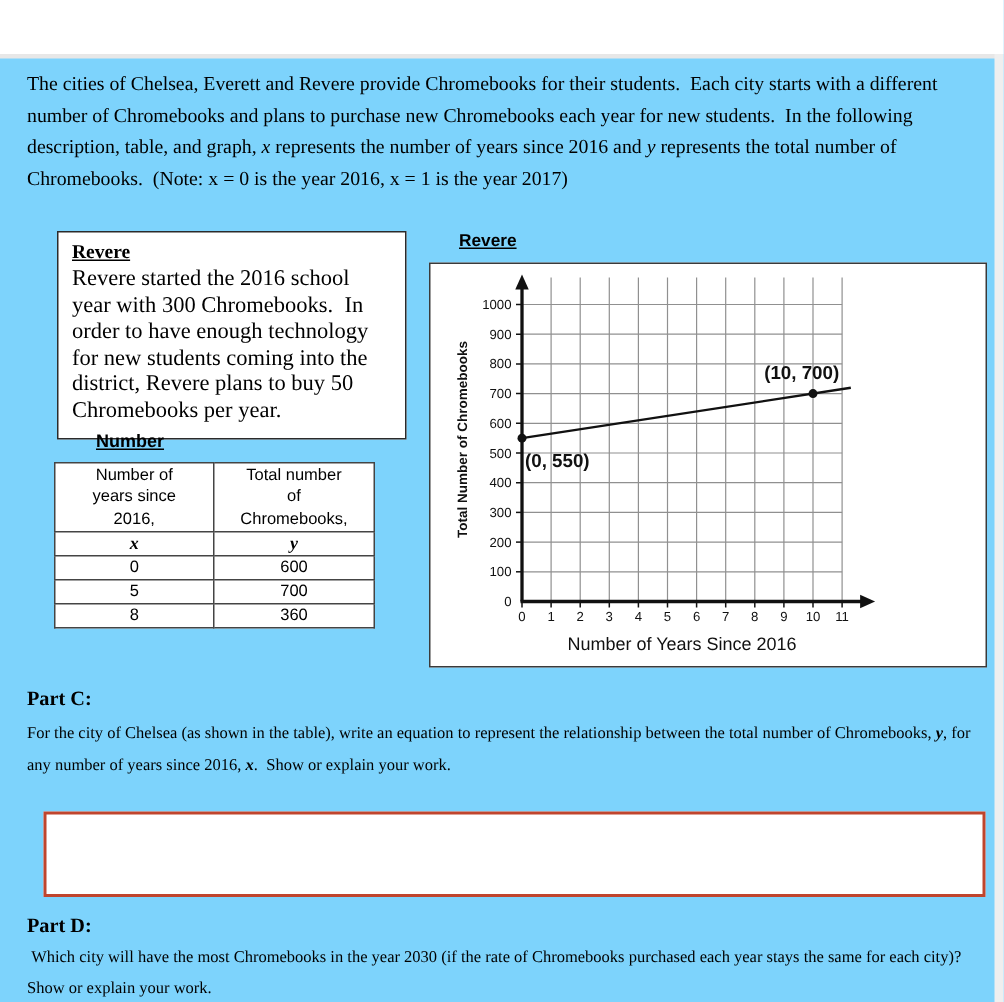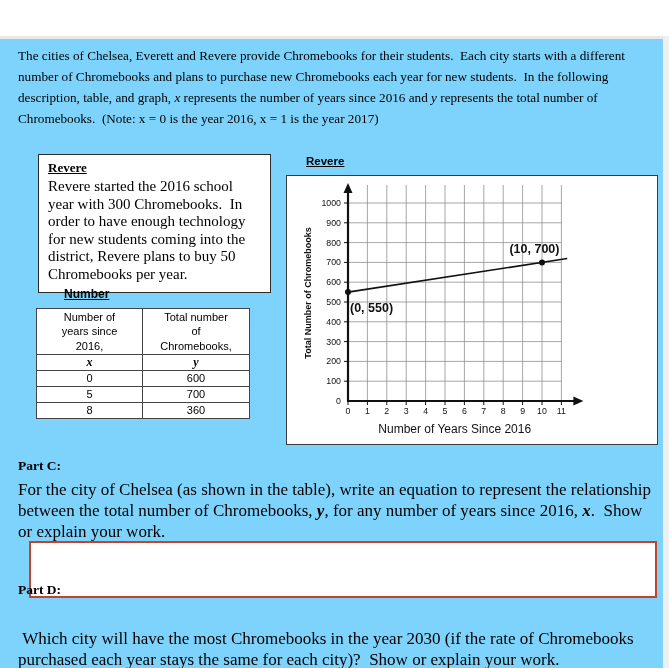--- a/index.html
+++ b/index.html
@@ -49,24 +49,24 @@
     font-weight:bold; text-decoration:underline;
   }
   .graph-box {
     position:absolute; left:286px; top:139px; width:372px; height:270px;
     border:1px solid #3a3a3a; background:#fff;
   }
   .graph-box svg { width:100%; height:100%; display:block; }
 
   .part-label { position:absolute; left:18px; font-weight:bold; font-size:13.5px;text-align:center; }
   .part-c-label { top:422px; }
-  .part-d-label { top:546px; }
+  .part-d-label { top:573px; }
   .part-question {
     position:absolute; left:18px; width:637px;
-    font-size:17px; line-height:21px; white-space:pre-wrap;
+    font-size:11px; line-height:21px; white-space:pre-wrap;
   }
   .part-question .bv { font-style:italic; font-weight:bold; }
   .part-c-question { top:443px; }
   .part-d-question { top:592px; }
 
   .answer-box {
     position:absolute; left:29px; width:628px; background:#fff;
     border:2px solid var(--answer-border, #c0452d);
   }
   .answer-c { top:505px; height:57px; }

